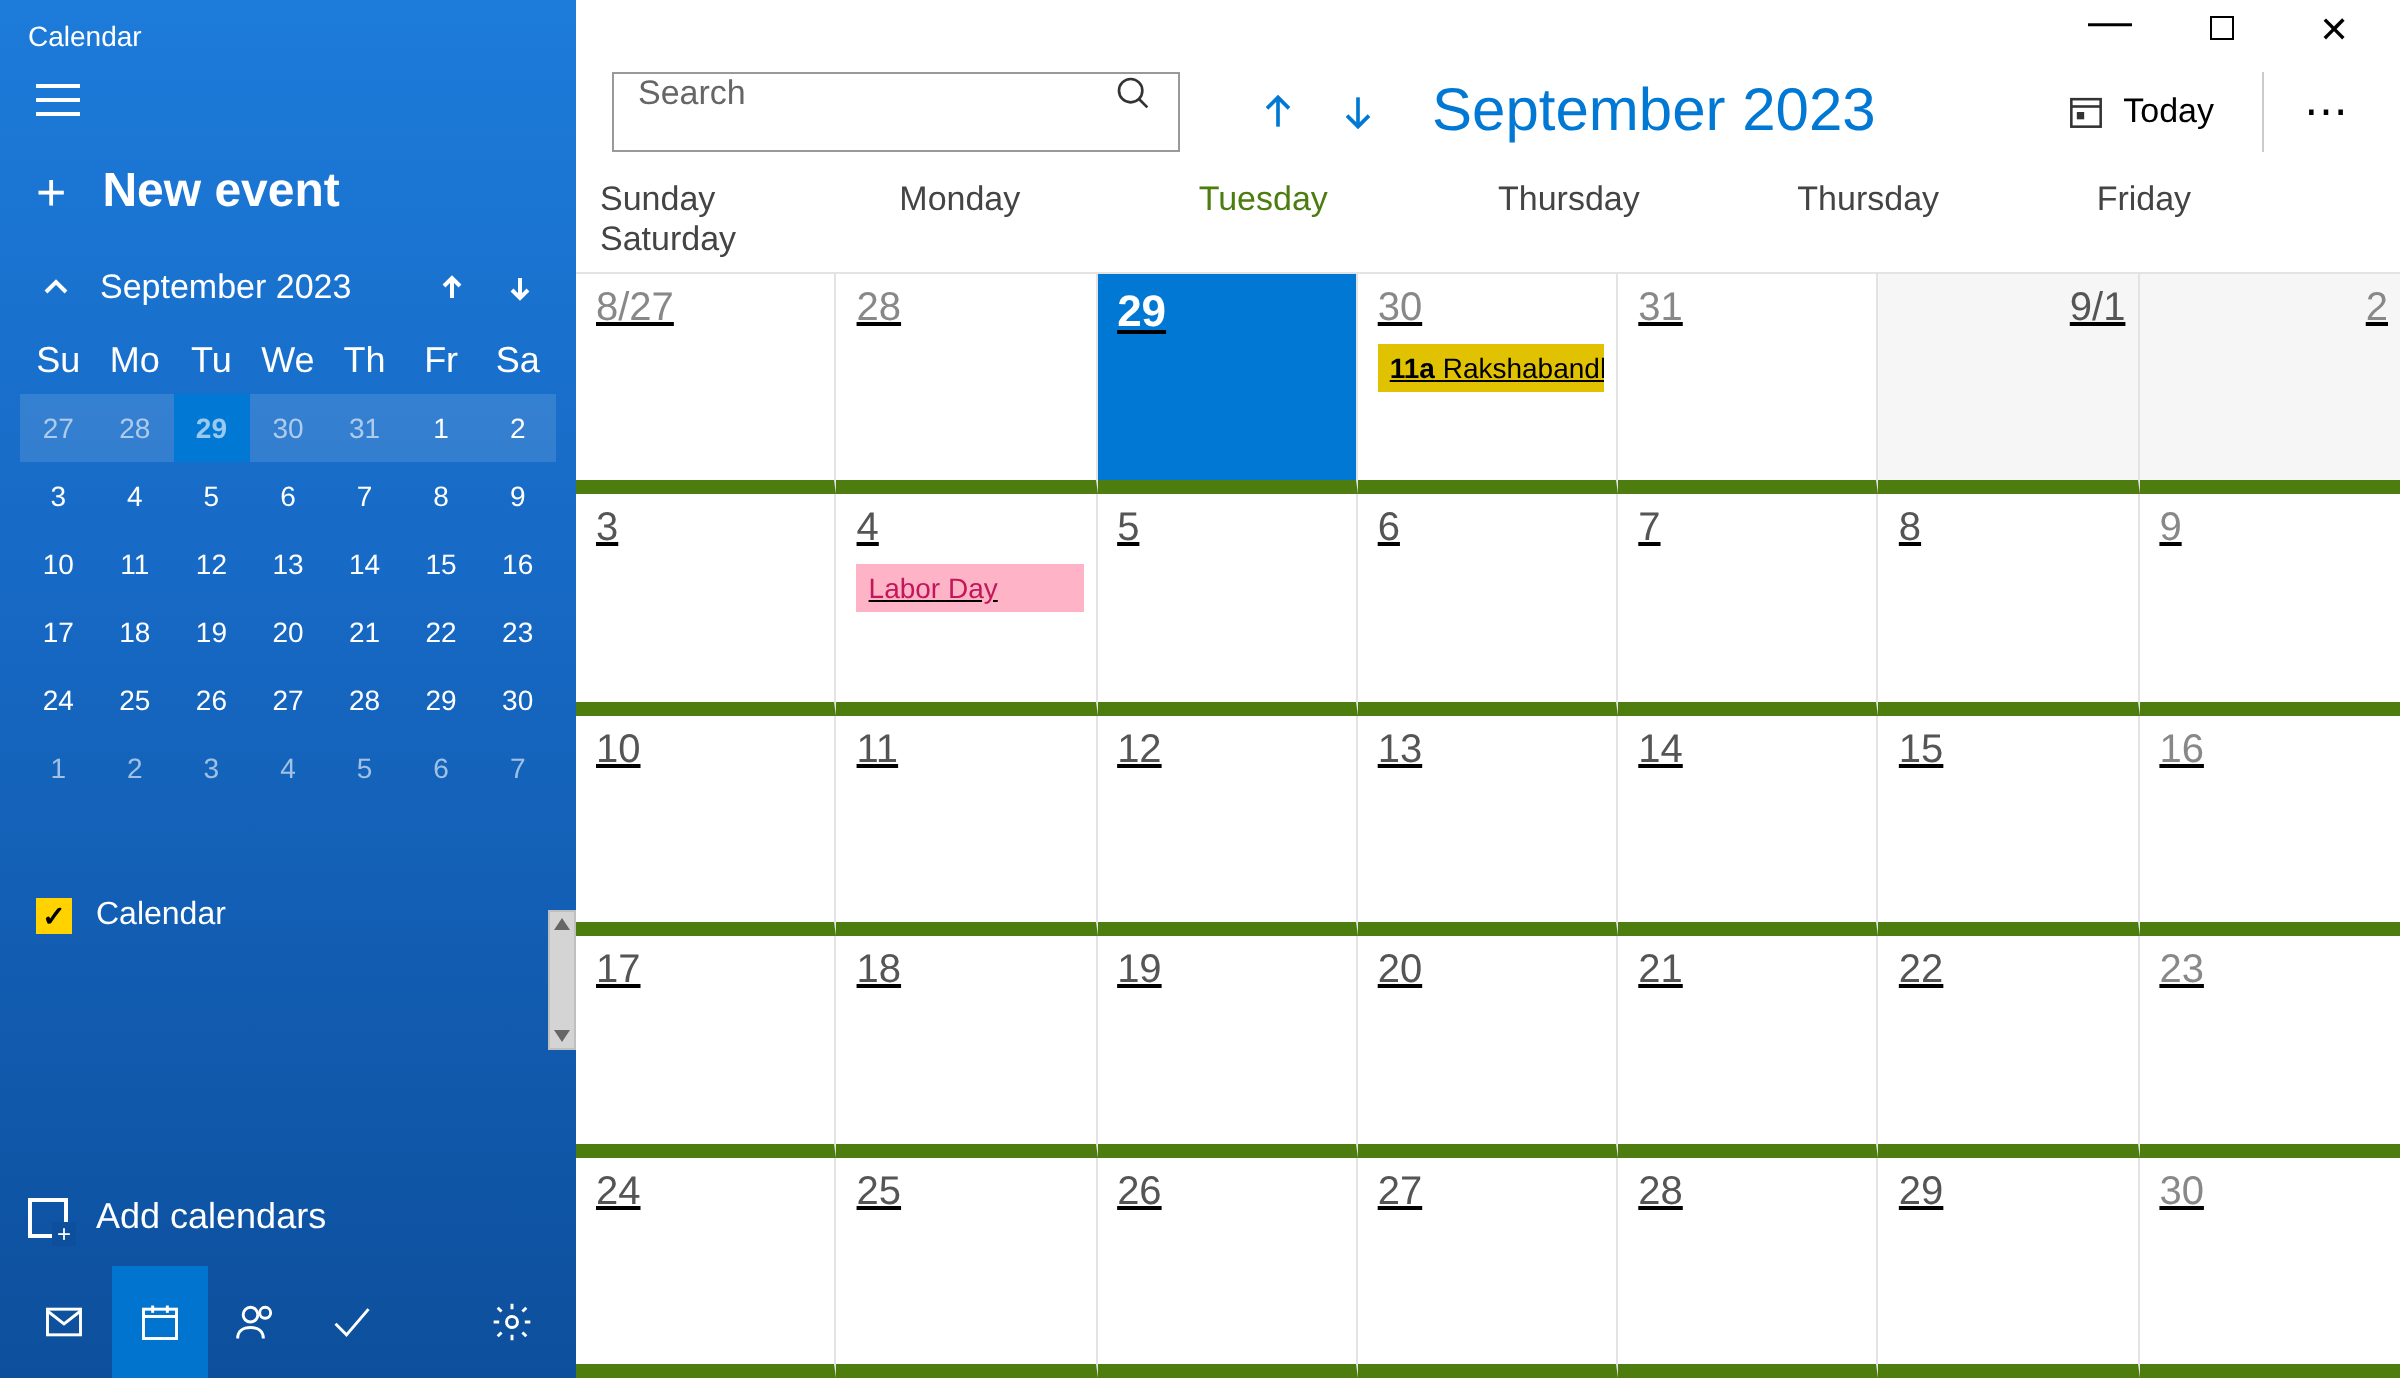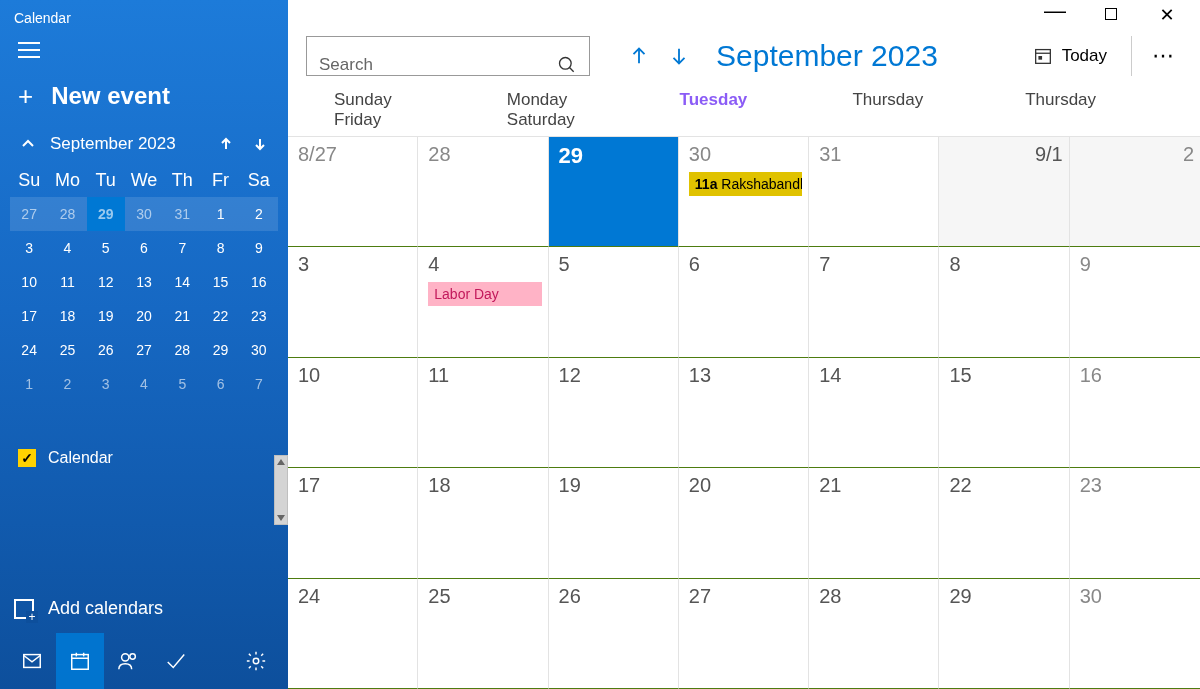--- a/index.html
+++ b/index.html
@@ -56,39 +56,39 @@
 
   
   .main { flex: 1; display: flex; flex-direction: column; height: 689px; position: relative; }
   .title-bar { height: 30px; display: flex; justify-content: flex-end; align-items: center; gap: 26px; padding-right: 18px; }
   .tb-btn { width: 30px; text-align: center; font-size: 14px; cursor: pointer; }
   .tb-min { font-size: 22px; line-height: 0; position: relative; top: -4px; }
   .tb-max { width: 12px; height: 12px; border: 1.5px solid #000; display: inline-block; }
   .tb-close { font-size: 18px; }
 
   .toolbar { display: flex; align-items: center; padding: 6px 18px 14px 18px; gap: 14px; }
-  .search { width: 284px; height: 40px; border: 1px solid #999; display: flex; align-items: flex-end; padding: 0 12px; justify-content: space-between; }
+  .search { width: 284px; height: 40px; border: 1px solid #999; display: flex; align-items: flex-start; padding: 0 12px; justify-content: space-between; }
   .search span { color: #666; font-size: 17px; }
   .search svg { stroke: #333; fill: none; stroke-width: 1.6; }
   .nav-arrows { display: flex; gap: 10px; margin-left: 20px; }
   .nav-arrows .arr { width: 30px; height: 30px; display:flex;align-items:center;justify-content:center; cursor:pointer; }
   .nav-arrows svg { stroke: #0078d4; fill:none; stroke-width:2; }
   .big-month { color:#0078d4; font-size: 30px; font-weight: 400; margin-left: 8px; }
   .spacer { flex: 1; }
   .today-btn { display:flex; align-items:center; gap:8px; font-size:17px; cursor:pointer; padding:0 10px; }
   .today-btn svg { stroke:#333; fill:none; stroke-width:1.4; }
   .vline { width:1px; height:40px; background:#ccc; }
   .more-btn { font-size:22px; letter-spacing:2px; cursor:pointer; padding:0 6px; }
 
-  .dow-row { display:grid; grid-template-columns: repeat(5,1fr); padding: 0 6px 6px 8px; margin-left: 34px; }
+  .dow-row { display:grid; grid-template-columns: repeat(6,1fr); padding: 0 6px 6px 8px; }
   .dow-row div { font-size:17px; color:#444; padding-left:4px; }
-  .dow-row div.today { font-weight:700; color:#8b5cf6; }
+  .dow-row div.today { font-weight:400; color:#4d7c0f; }
 
   .grid { flex:1; display:grid; grid-template-columns: repeat(7,1fr); grid-template-rows: repeat(5,1fr); border-top:1px solid #e3e3e3; }
-  .cell { border-right:1px solid #e3e3e3; border-bottom:1px solid #4d7c0f; padding:6px 6px 0 10px; position:relative; overflow:hidden; cursor:pointer; }
+  .cell { border-right:1px solid #e3e3e3; border-bottom:7px solid #4d7c0f; padding:6px 6px 0 10px; position:relative; overflow:hidden; cursor:pointer;text-decoration:underline; }
   .cell:nth-child(7n){ border-right:none; }
   .cell .num { font-size:20px; color:#555; }
   .cell.out .num { color:#888; }
   .cell.nmonth { background:#f6f6f6; }
   .cell.nmonth .num { color:#555;text-align:right; }
   .cell.sat .num { color:#888; }
   .cell.today { background:#0078d4; }
   .cell.today .num { color:#fff; font-weight:700; font-size:22px; }
 
   .ev { margin-top:6px; font-size:14px; padding:4px 6px; white-space:nowrap; overflow:hidden; text-overflow:clip; }

